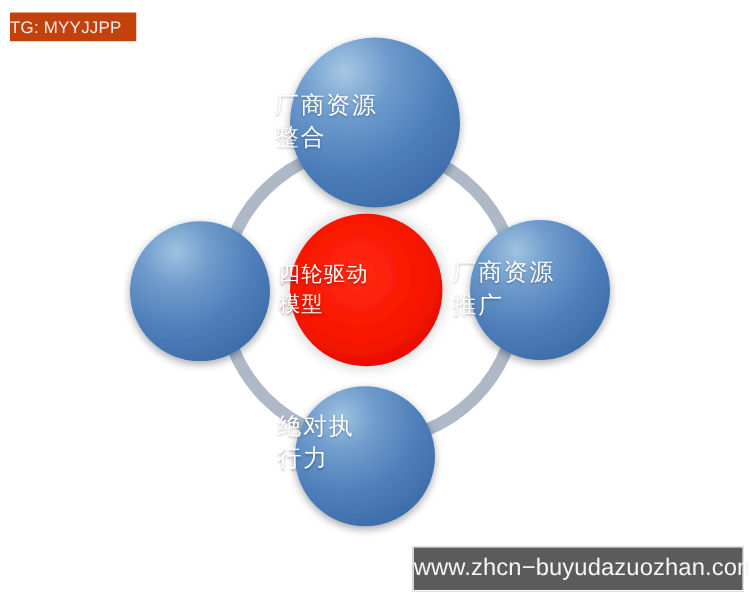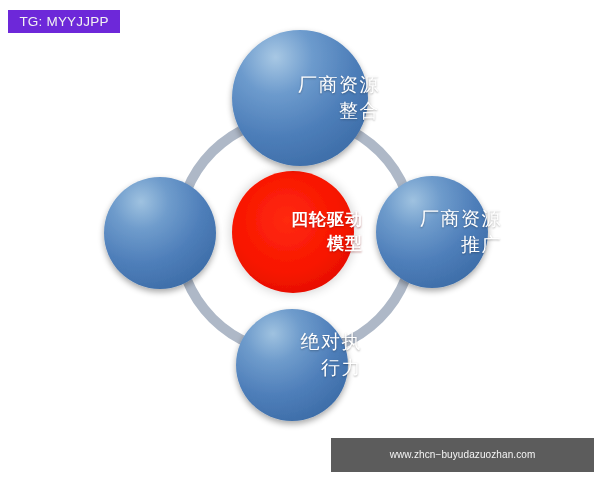--- a/index.html
+++ b/index.html
@@ -22,62 +22,62 @@
     width: 600px;
     height: 480px;
     background: #ffffff;
   }
 
   
   .tg-badge {
     position: absolute;
     left: 8px;
     top: 10px;
-    width: 112px;
+    width: 101px;
     height: 23px;
-    background: #6d28d9;
+    background: #c2410c;
     color: #f2f2f2;
     font-size: 13.5px;
     line-height: 23px;
-    text-align: center;
+    text-align: left;
     letter-spacing: 0.2px;
     white-space: nowrap;
   }
 
   
   .watermark {
     position: absolute;
     left: 330px;
     top: 437px;
     width: 265px;
     height: 36px;
     background: #5c5c5c;
     border: 1.5px solid #ffffff;
     box-sizing: border-box;
     color: #f5f5f5;
-    font-size: 10px;
+    font-size: 19px;
     line-height: 33px;
     text-align: center;
     letter-spacing: 0.1px;
     white-space: nowrap;
   }
 
   
   #diagram {
     position: absolute;
     left: 0;
     top: 0;
     width: 600px;
     height: 480px;
   }
 
   
   .node-label {
     position: absolute;
-    text-align: right;
+    text-align: left;
     color: #ffffff;
     font-size: 19px;
     line-height: 26px;
     font-weight: 500;
     letter-spacing: 1.5px;
     text-shadow: 0 1px 2px rgba(0,0,0,0.30);
     white-space: pre-line;
     pointer-events: none;
   }
   .node-label.center {
@@ -153,18 +153,18 @@
   <div class="node-label" style="left:220px; top:72px; width:160px;">厂商资源
 整合</div>
 
   <div class="node-label" style="left:362px; top:206px; width:140px;">厂商资源
 推广</div>
 
   <div class="node-label" style="left:222px; top:329px; width:140px;">绝对执
 行力</div>
 
 
-  <div class="node-label center" style="left:223px; top:208px; width:140px;font-weight:bold;">四轮驱动
+  <div class="node-label center" style="left:223px; top:208px; width:140px;">四轮驱动
 模型</div>
 
   <div class="watermark">www.zhcn−buyudazuozhan.com</div>
 
 </div>
 
 </body></html>

